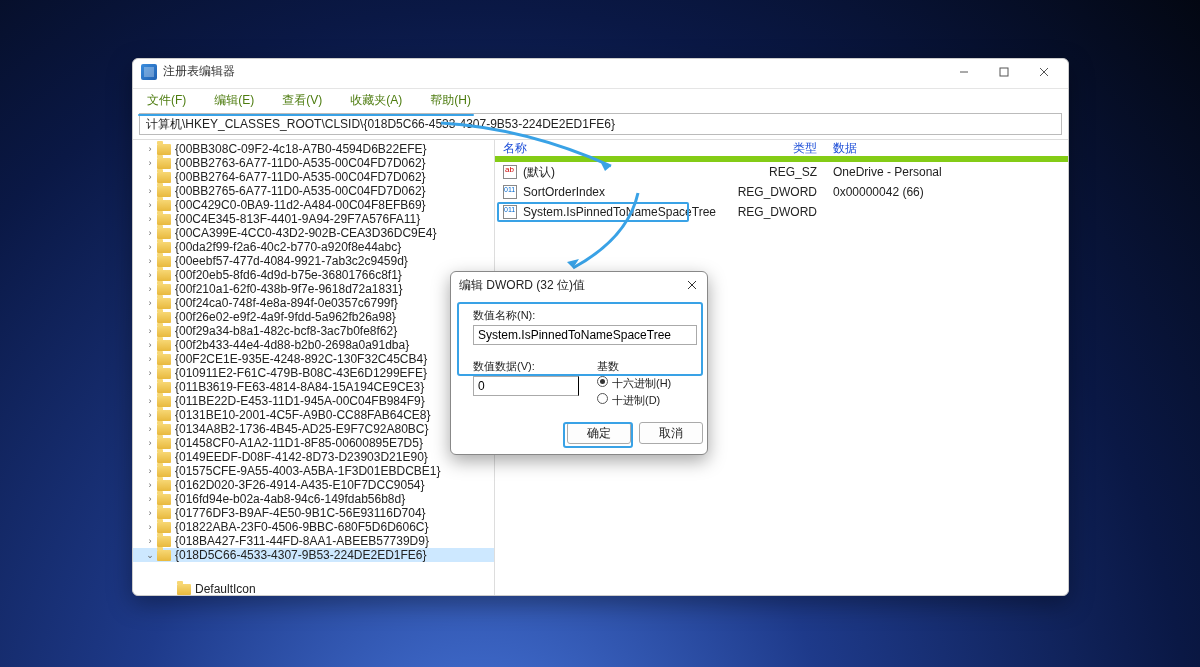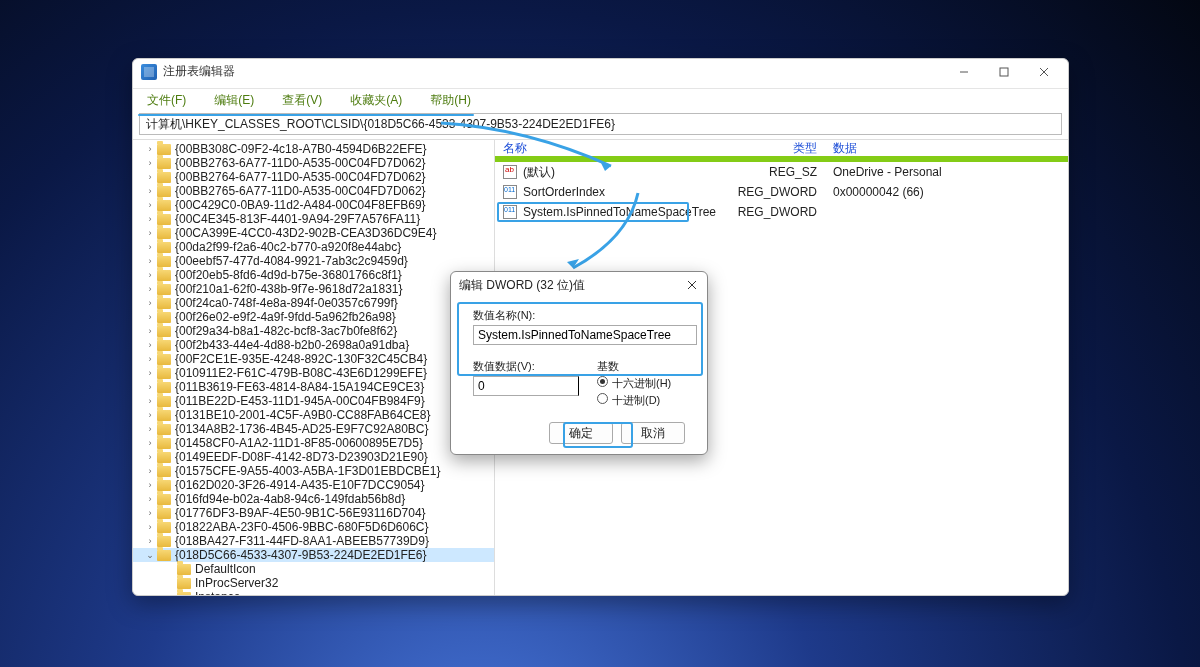--- a/index.html
+++ b/index.html
@@ -54,21 +54,21 @@
   .node .chev { width:10px; text-align:center; color:#666; font-size:9px; margin-left:-14px; margin-right:2px; }
   .folder-ico {
     width:14px; height:11px; margin-right:4px; flex-shrink:0;
     background: linear-gradient(#f7d774,#e8b93e); border-radius:1px; position:relative;
   }
   .folder-ico::before {
     content:""; position:absolute; top:-3px; left:0; width:6px; height:3px;
     background:#f7d774; border-radius:1px 1px 0 0;
   }
   .node.selected { background:#cde8ff; }
-  .node.sub { padding-left:44px; }
+  .node.sub { padding-left:44px;margin-top:20px; }
   .values {
     flex:1; font-size:12px; color:#222; position:relative;
   }
   .vhead {
     display:flex; height:22px; align-items:center; border-bottom:6px solid #84cc16;
     font-size:12px; color:#1d4ed8;
   }
   .vhead .col { padding:0 8px; }
   .col-name { width:220px; }
   .col-type { width:110px;text-align:right; }
@@ -108,21 +108,21 @@
   .dlg-input {
     width:100%; height:20px; border:1px solid #aaa; padding:0 4px; font-size:12px;
     background:#fff; margin-top:2px;
   }
   .dlg-row { display:flex; gap:18px; margin-top:10px; }
   .dlg-col-left { flex:1; }
   .dlg-col-right { width:100px; }
   .radio-row { display:flex; align-items:flex-start; font-size:11px; gap:4px; margin-top:2px; }
   .radio-circle { width:11px; height:11px; border:1px solid #555; border-radius:50%; position:relative; }
   .radio-circle.on::after { content:""; position:absolute; inset:2px; background:#333; border-radius:50%; }
-  .dlg-buttons { position:absolute; right:22px; bottom:10px; display:flex; gap:8px; }
+  .dlg-buttons { position:absolute; right:4px; bottom:10px; display:flex; gap:8px; }
   .dlg-btn {
     width:64px; height:22px; border:1px solid #aaa; background:#fdfdfd; border-radius:3px;
     font-size:12px; display:flex; align-items:center; justify-content:center;
   }
   .dlg-hl {
     position:absolute; border:2px solid #39a2e6; border-radius:3px; pointer-events:none;
   }
   .caret { border-right:1px solid #000; animation:none; }
 </style>
 </head>

